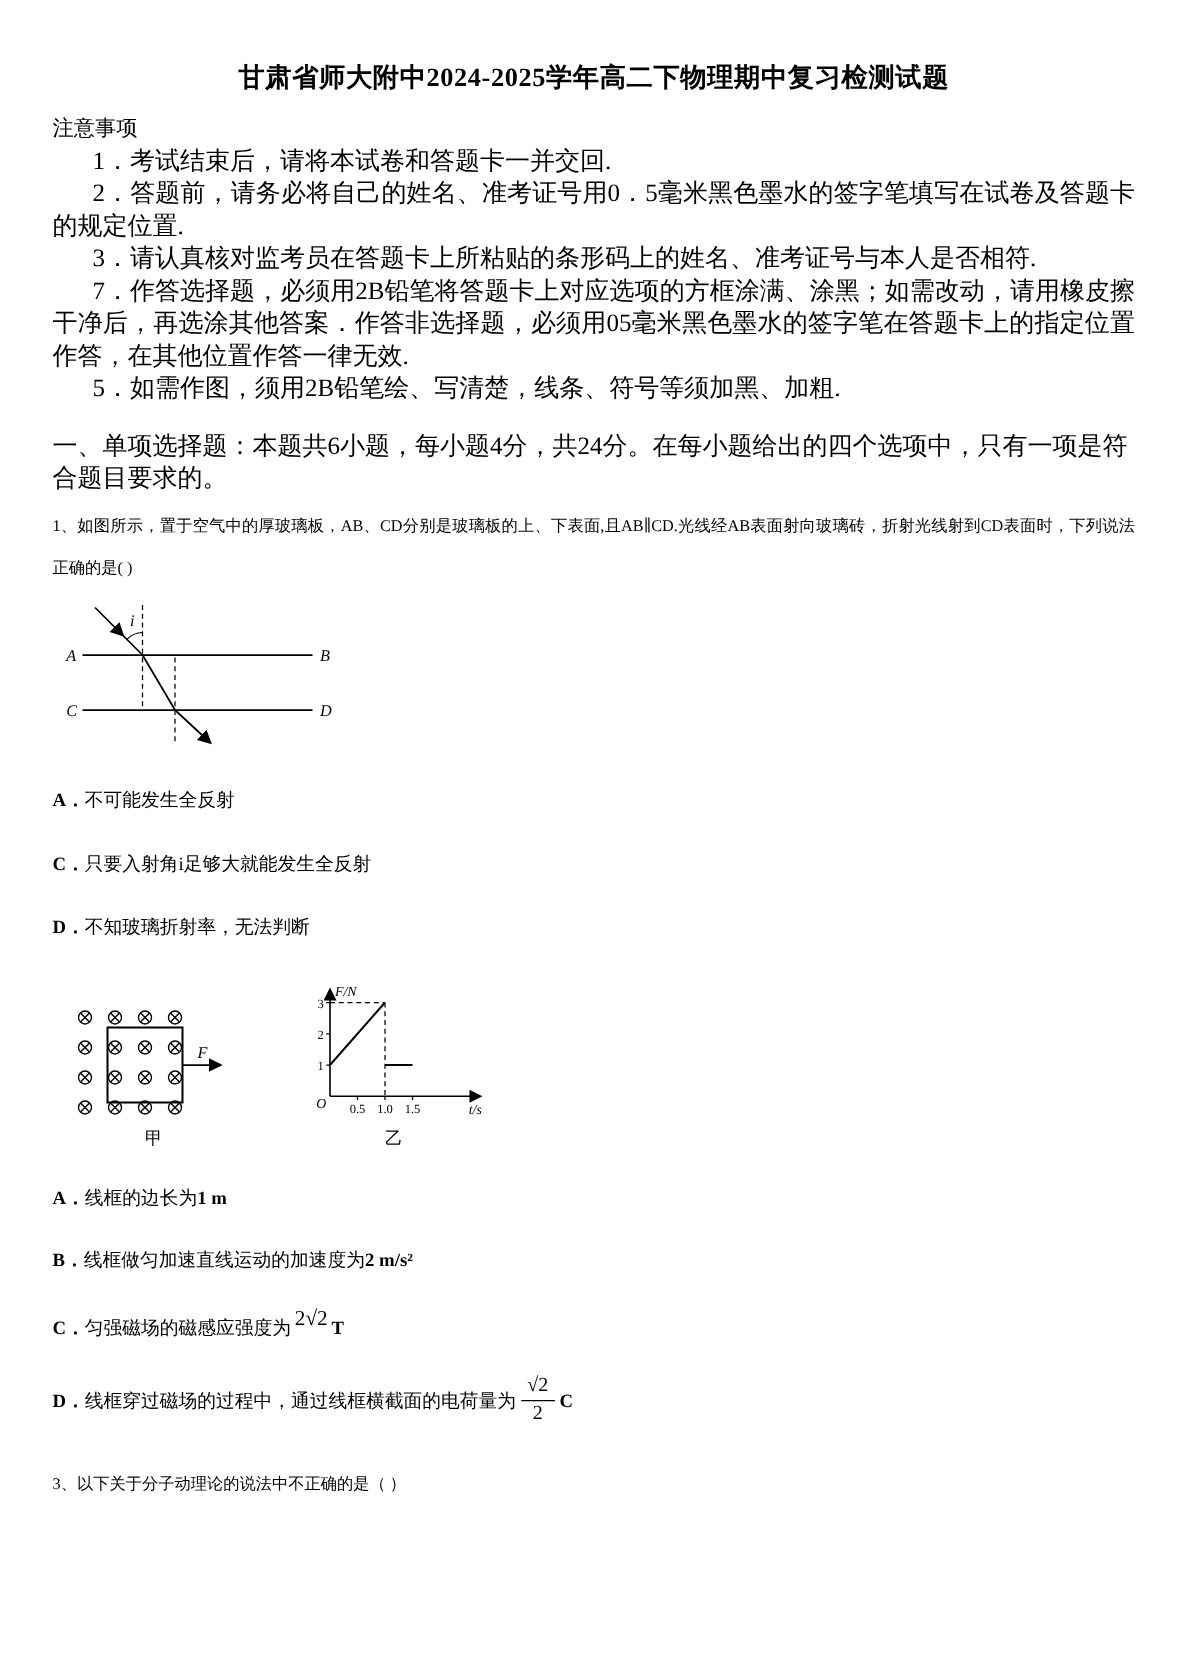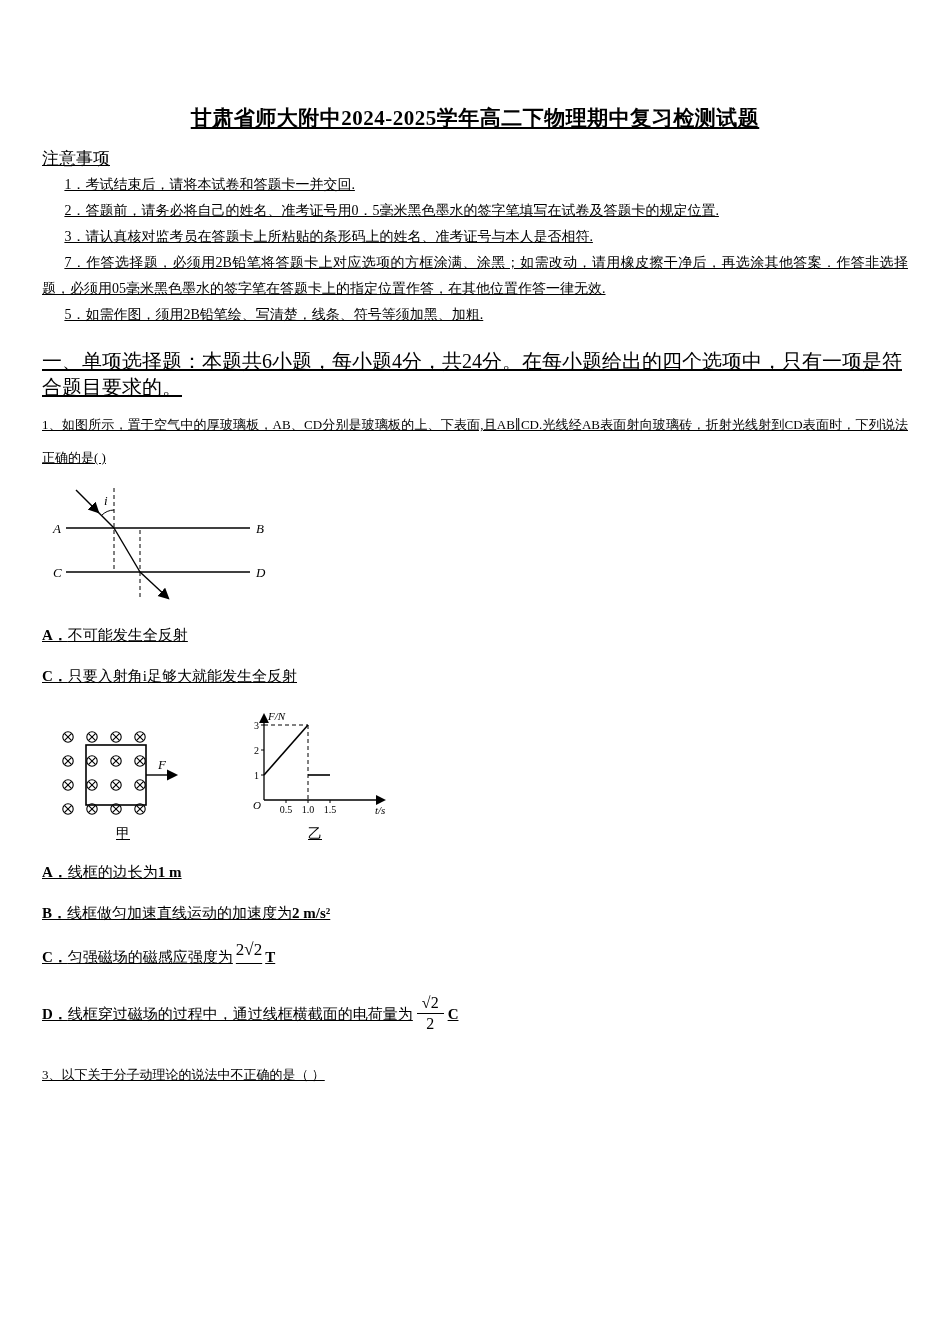--- a/index.html
+++ b/index.html
@@ -1,29 +1,29 @@
 <!DOCTYPE html>
 <html><head>
 <meta charset="utf-8">
 <style>
   * { margin:0; padding:0; box-sizing:border-box; }
   html,body { background:#ffffff; }
   body {
     width:950px; min-height:1344px; margin:0 auto;
     color:#000; font-family:"Liberation Serif","DejaVu Serif",serif;
   }
-  .page { padding:104px 42px 40px 42px;text-decoration:underline; }
+  .page { padding:48px 42px 40px 42px; }
   .title { text-align:center; font-weight:bold; font-size:21px; margin-bottom:14px; letter-spacing:0.5px; }
   .notice-heading { font-size:17px; line-height:26px; }
-  .notice-item { font-size:14px; line-height:26px; text-indent:1.6em; text-align:justify; }
+  .notice-item { font-size:20px; line-height:26px; text-indent:1.6em; text-align:justify; }
   .section-heading { font-size:20px; line-height:26px; margin-top:20px; }
   .stem { font-size:13px; line-height:2.55; text-align:justify; margin-top:8px; }
   .figure-block { margin:6px 0 8px 10px; }
   .options { margin:4px 0 6px 0; }
-  .option { font-size:15px; line-height:1.5; margin:18px 0; }
+  .option { font-size:15px; line-height:1.5; margin:28px 0; }
   .opt-letter { font-weight:bold; }
   .opt-bold { font-weight:bold; }
   .fig-row { display:flex; align-items:flex-end; gap:44px; margin:10px 0 4px 14px; }
   .fig-caption { text-align:center; font-size:14px; margin-top:2px; }
   .sup-val { position:relative; top:-7px; font-size:17px; padding:0 3px; }
   .frac { display:inline-flex; flex-direction:column; text-align:center; vertical-align:middle;
           font-size:16px; line-height:1.15; margin:0 4px; position:relative; top:-2px; }
   .frac-num { border-bottom:1.4px solid #000; padding:0 5px 1px 5px; }
   .frac-den { padding-top:1px; }
   svg { display:block; }
@@ -76,20 +76,21 @@
       <text x="1" y="53" font-size="13" font-style="italic">A</text>
       <text x="204" y="53" font-size="13" font-style="italic">B</text>
       <text x="1" y="97" font-size="13" font-style="italic">C</text>
       <text x="204" y="97" font-size="13" font-style="italic">D</text>
     </svg>
   </div>
 
   <div class="options">
     <div class="option"><span class="opt-letter">A．</span><span>不可能发生全反射</span></div>
     <div class="option"><span class="opt-letter">C．</span><span>只要入射角i足够大就能发生全反射</span></div>
+    <div class="option"><span class="opt-letter">D．</span><span>不知玻璃折射率，无法判断</span></div>
   </div>
 
 
   <div class="fig-row">
 
     <div>
       <svg width="134" height="100" viewBox="0 0 134 100">
         <defs>
           <marker id="arrw2" markerWidth="9" markerHeight="9" refX="6.5" refY="4" orient="auto">
             <path d="M0,0 L8,4 L0,8 z" fill="#000"></path>

